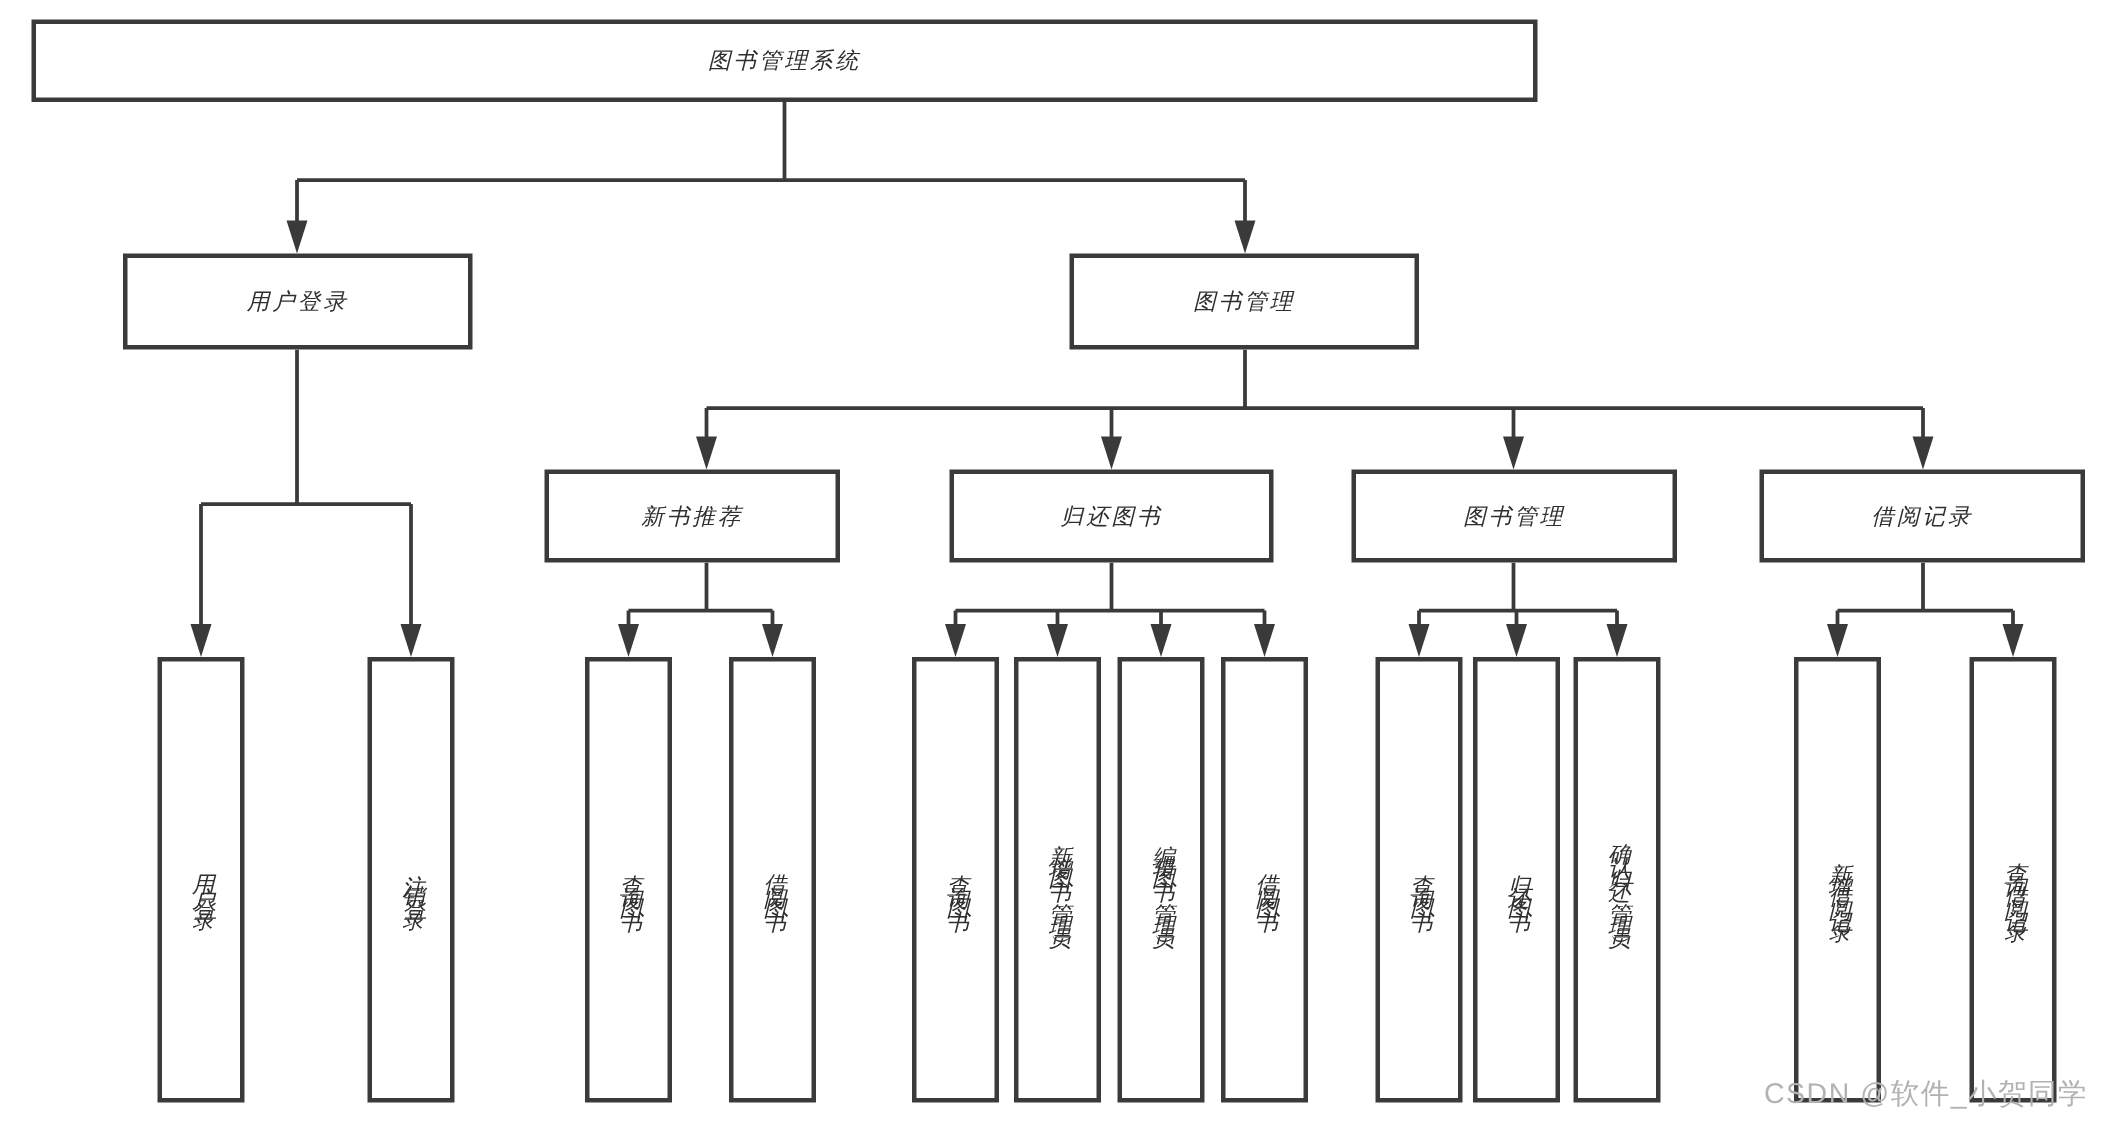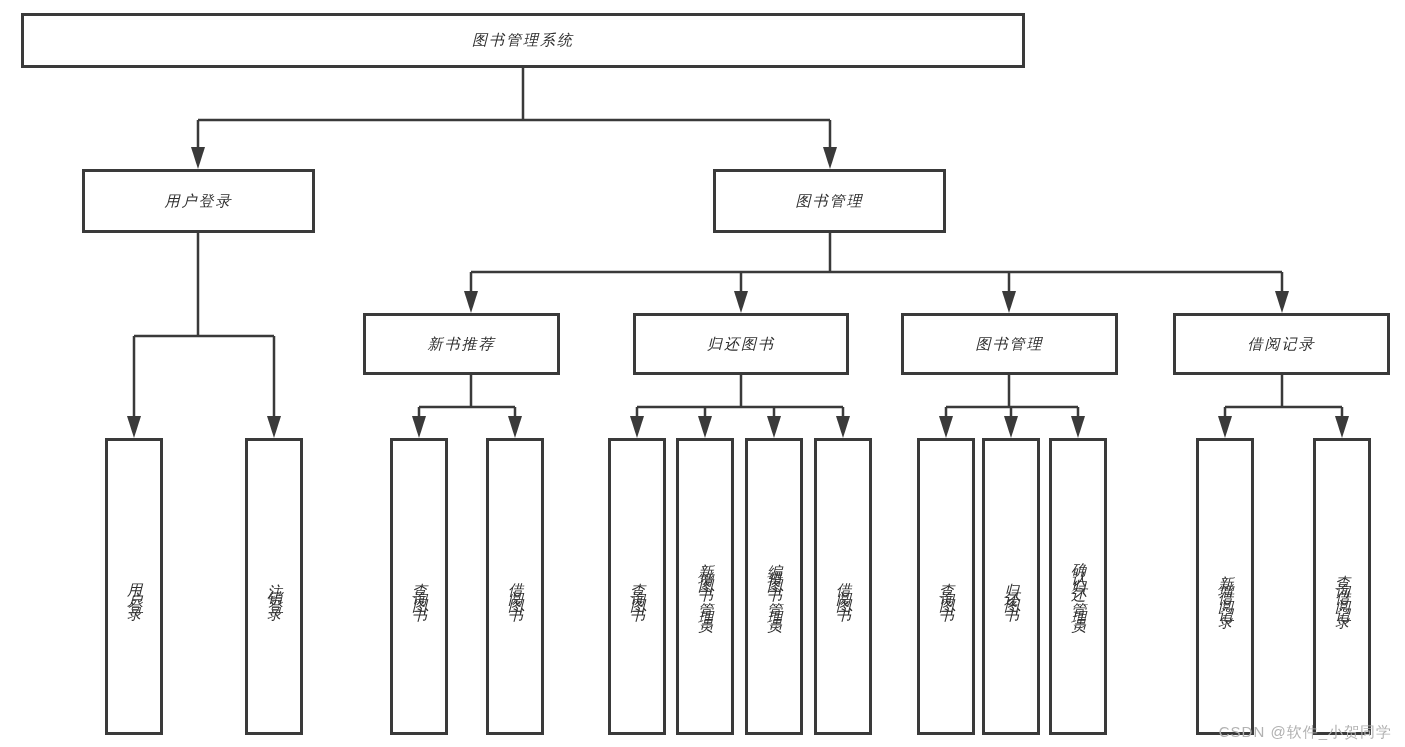--- a/index.html
+++ b/index.html
@@ -46,21 +46,21 @@
   
   .leaf { top:438px; width:58px; height:297px; }
   .l-a1 { left:105px; }  .l-a2 { left:245px; }
   .l-b1 { left:390px; }  .l-b2 { left:486px; }
   .l-c1 { left:608px; }  .l-c2 { left:676px; }  .l-c3 { left:745px; }  .l-c4 { left:814px; }
   .l-d1 { left:917px; }  .l-d2 { left:982px; }  .l-d3 { left:1049px; }
   .l-e1 { left:1196px; } .l-e2 { left:1313px; }
   .watermark {
     position:absolute;
     right:13px; bottom:5px;
-    font-size:15px;
+    font-size:19px;
     color:#b2b2b2;
     letter-spacing:1px;
     z-index:5;
     white-space:nowrap;
     margin-left:19px;
   }
 </style>
 </head>
 <body>
 

